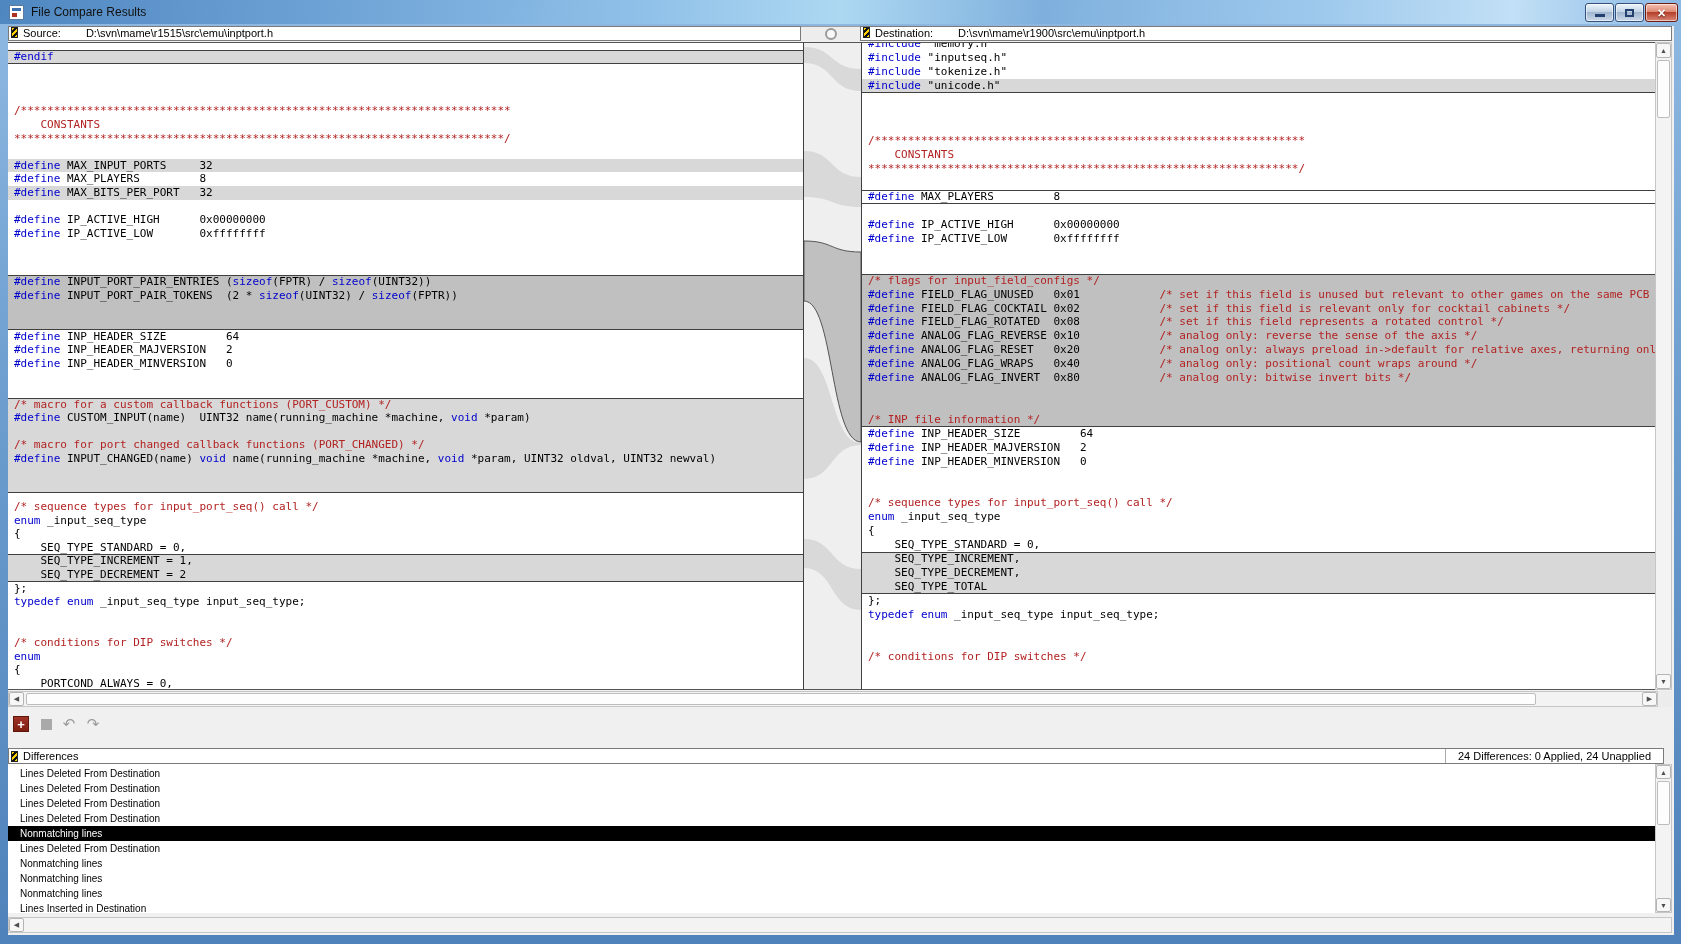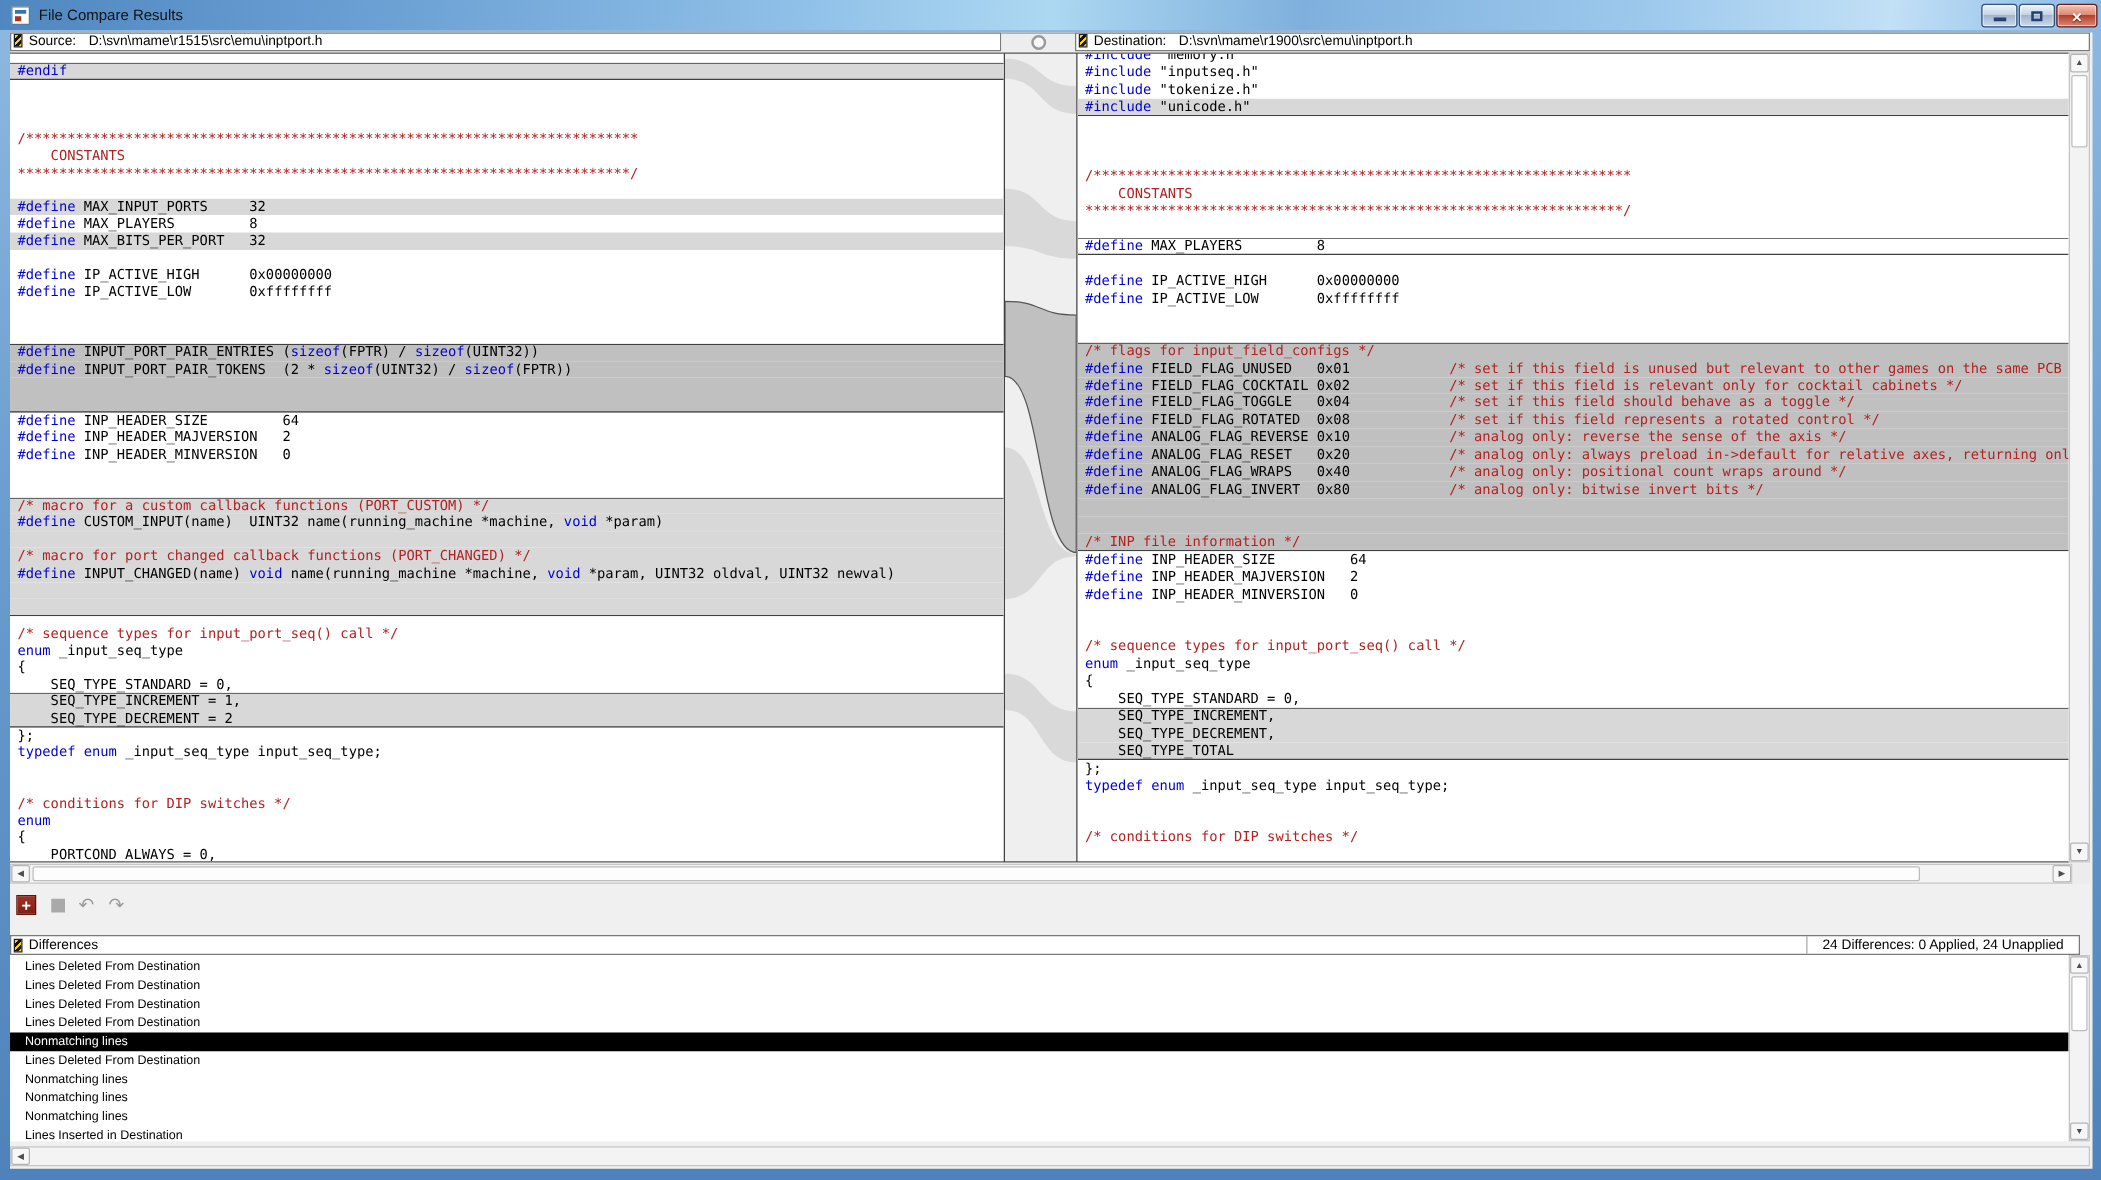--- a/index.html
+++ b/index.html
@@ -27,21 +27,21 @@
   .content{position:absolute;left:8px;top:26px;width:1666px;height:909px;background:#f0f0f0;}
   
   .hdr{position:absolute;top:0;height:15px;background:#fff;border:1px solid #7a7a7a;box-sizing:border-box;
        display:flex;align-items:flex-start;font-size:11px;white-space:pre;overflow:hidden;}
   .hdr-src{left:0;width:793px;}
   .hdr-dst{left:852px;width:812px;}
   .hdr-strip{position:absolute;left:793px;width:59px;top:0;height:15px;background:#ededed;border-top:1px solid #9a9a9a;box-sizing:border-box;}
   .badge{width:7px;height:11px;margin:0 5px 0 2px;border:1px solid #222;box-sizing:border-box;
        background:repeating-linear-gradient(135deg,#ffd000 0 2px,#111 2px 4px);flex:none;}
   .hlbl{color:#000;}
-  .hpath{color:#000;margin-left:10px;}
+  .hpath{color:#000;margin-left:25px;}
   .circle{position:absolute;left:24px;top:1px;width:12px;height:12px;border:2px solid #9a9a9a;border-radius:50%;box-sizing:border-box;background:#f8f8f8;}
   
   .coderow{position:absolute;left:0;top:16px;width:1664px;height:648px;}
   .pane{position:absolute;top:0;height:648px;background:#fff;overflow:hidden;box-sizing:border-box;
         border-top:1px solid #555;border-bottom:1px solid #555;}
   .pane-left{left:0;width:796px;border-right:1px solid #404040;padding-top:7px;}
   .pane-right{left:853px;width:794px;border-left:1px solid #404040;}
   .pane-right .inner{margin-top:-6px;}
   .cl{white-space:pre;font-family:"DejaVu Sans Mono",monospace;font-size:11px;padding-left:6px;}
   .pane-left  .cl{height:13.62px;line-height:13.62px;}
@@ -191,21 +191,20 @@
             <div class="cl"></div>
             <div class="cl bt bb"><span class="sk">#define</span><span class="st"> MAX_PLAYERS         8</span></div>
             <div class="cl"></div>
             <div class="cl"><span class="sk">#define</span><span class="st"> IP_ACTIVE_HIGH      0x00000000</span></div>
             <div class="cl"><span class="sk">#define</span><span class="st"> IP_ACTIVE_LOW       0xffffffff</span></div>
             <div class="cl"></div>
             <div class="cl"></div>
             <div class="cl bgd bt"><span class="sc">/* flags for input_field_configs */</span></div>
             <div class="cl bgd"><span class="sk">#define</span><span class="st"> FIELD_FLAG_UNUSED   0x01</span><span class="sc">            /* set if this field is unused but relevant to other games on the same PCB */</span></div>
             <div class="cl bgd"><span class="sk">#define</span><span class="st"> FIELD_FLAG_COCKTAIL 0x02</span><span class="sc">            /* set if this field is relevant only for cocktail cabinets */</span></div>
-            <div class="cl bgd"><span class="sk">#define</span><span class="st"> FIELD_FLAG_TOGGLE   0x04</span><span class="sc">            /* set if this field should behave as a toggle */</span></div>
             <div class="cl bgd"><span class="sk">#define</span><span class="st"> FIELD_FLAG_ROTATED  0x08</span><span class="sc">            /* set if this field represents a rotated control */</span></div>
             <div class="cl bgd"><span class="sk">#define</span><span class="st"> ANALOG_FLAG_REVERSE 0x10</span><span class="sc">            /* analog only: reverse the sense of the axis */</span></div>
             <div class="cl bgd"><span class="sk">#define</span><span class="st"> ANALOG_FLAG_RESET   0x20</span><span class="sc">            /* analog only: always preload in-&gt;default for relative axes, returning only deltas */</span></div>
             <div class="cl bgd"><span class="sk">#define</span><span class="st"> ANALOG_FLAG_WRAPS   0x40</span><span class="sc">            /* analog only: positional count wraps around */</span></div>
             <div class="cl bgd"><span class="sk">#define</span><span class="st"> ANALOG_FLAG_INVERT  0x80</span><span class="sc">            /* analog only: bitwise invert bits */</span></div>
             <div class="cl bgd"></div>
             <div class="cl bgd"></div>
             <div class="cl bgd bb"><span class="sc">/* INP file information */</span></div>
             <div class="cl"><span class="sk">#define</span><span class="st"> INP_HEADER_SIZE         64</span></div>
             <div class="cl"><span class="sk">#define</span><span class="st"> INP_HEADER_MAJVERSION   2</span></div>

